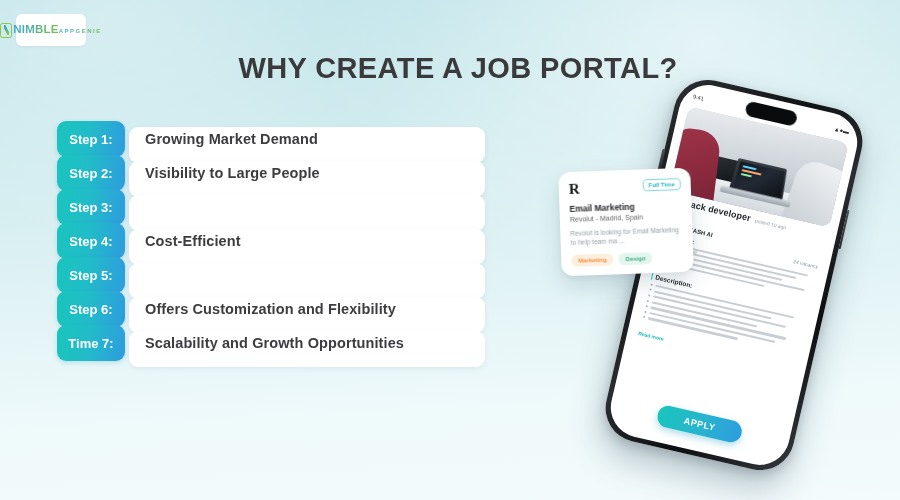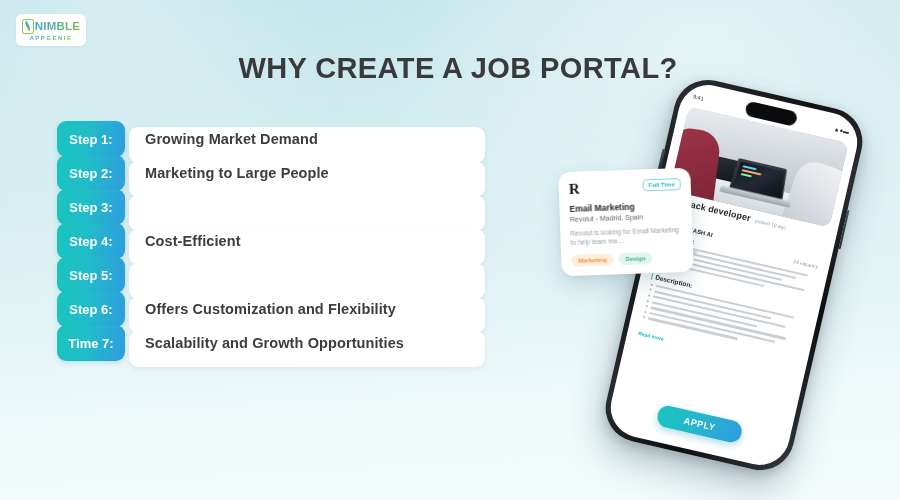--- a/index.html
+++ b/index.html
@@ -27,21 +27,21 @@
     position: absolute;
     left: 16px; top: 14px;
     width: 70px; height: 32px;
     background: #ffffff;
     border-radius: 6px;
     display: flex;
     align-items: center;
     justify-content: center;
     box-shadow: 0 1px 3px rgba(0,0,0,0.05);
   }
-  .logo-inner { display: flex; flex-direction: column; align-items: center; line-height: 1; }
+  .logo-inner { display: flex; flex-direction: row; align-items: center; line-height: 1; }
   .logo-row1 { display: flex; align-items: center; gap: 1px; }
   .logo-mark {
     width: 12px; height: 15px;
     border: 1.4px solid #8cc63f;
     border-radius: 2.5px;
     position: relative;
     flex: none;
   }
   .logo-mark::after {
     content: "";
@@ -440,21 +440,21 @@
 
     <div class="step-row">
       <div class="step-pill"></div>
       <div class="step-badge">Step 1:</div>
       <div class="step-label">Growing Market Demand</div>
     </div>
 
     <div class="step-row">
       <div class="step-pill"></div>
       <div class="step-badge">Step 2:</div>
-      <div class="step-label">Marketing to Large People</div>
+      <div class="step-label">Visibility to Large People</div>
     </div>
 
     <div class="step-row">
       <div class="step-pill"></div>
       <div class="step-badge">Step 3:</div>
     </div>
 
     <div class="step-row">
       <div class="step-pill"></div>
       <div class="step-badge">Step 4:</div>

